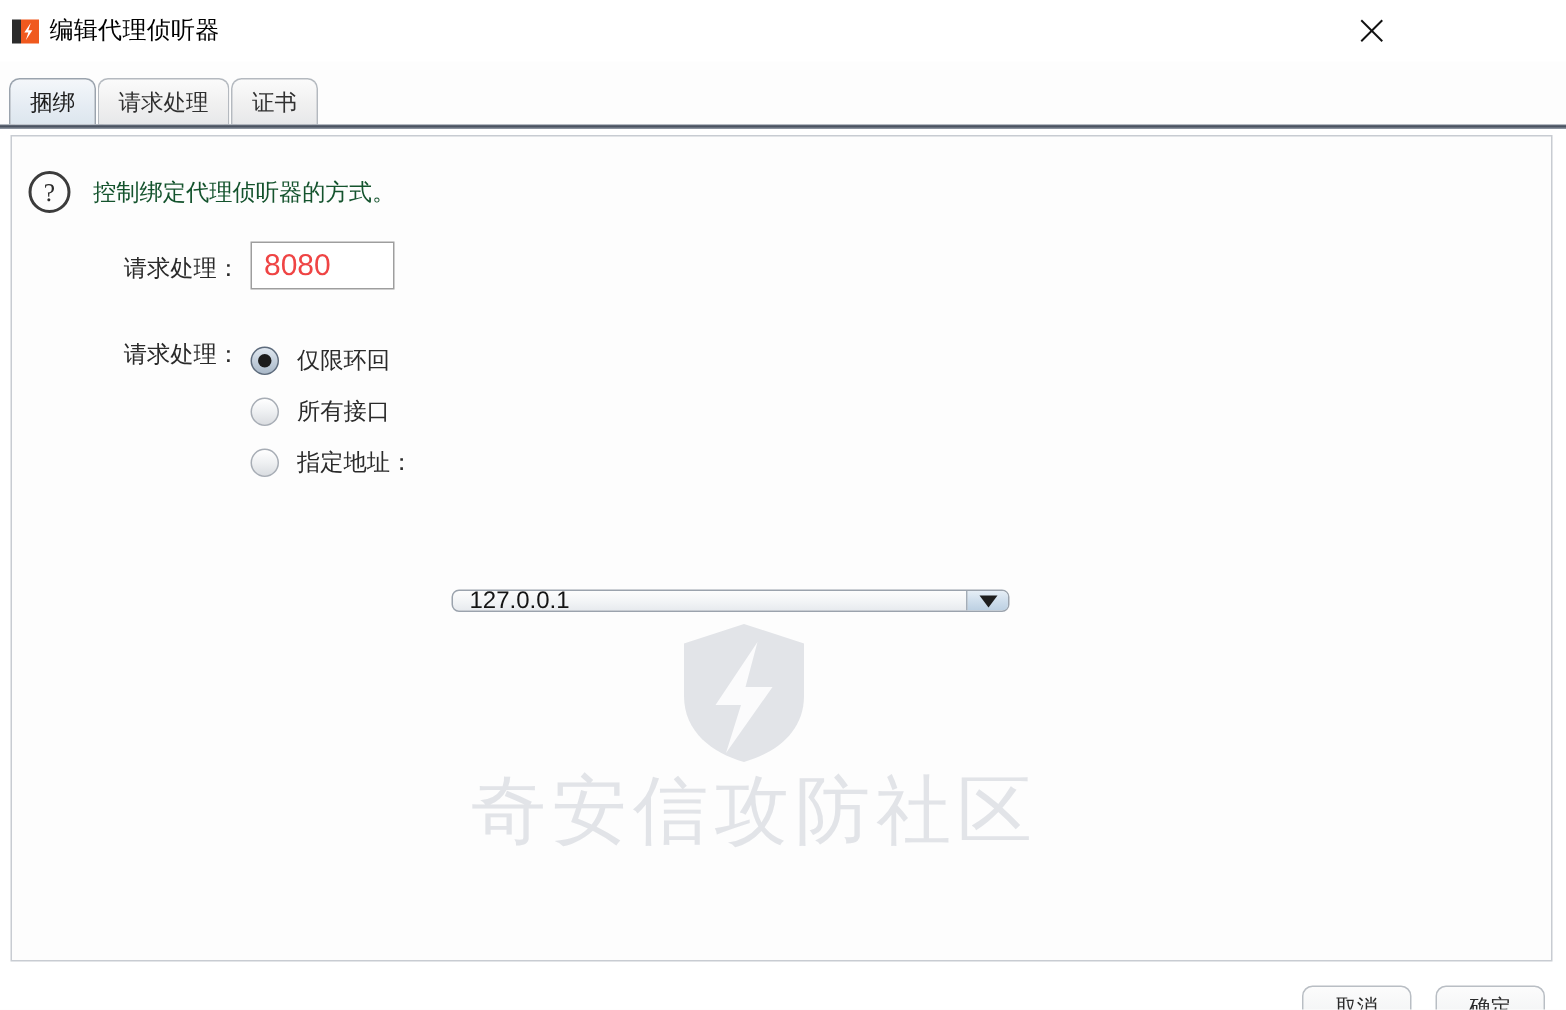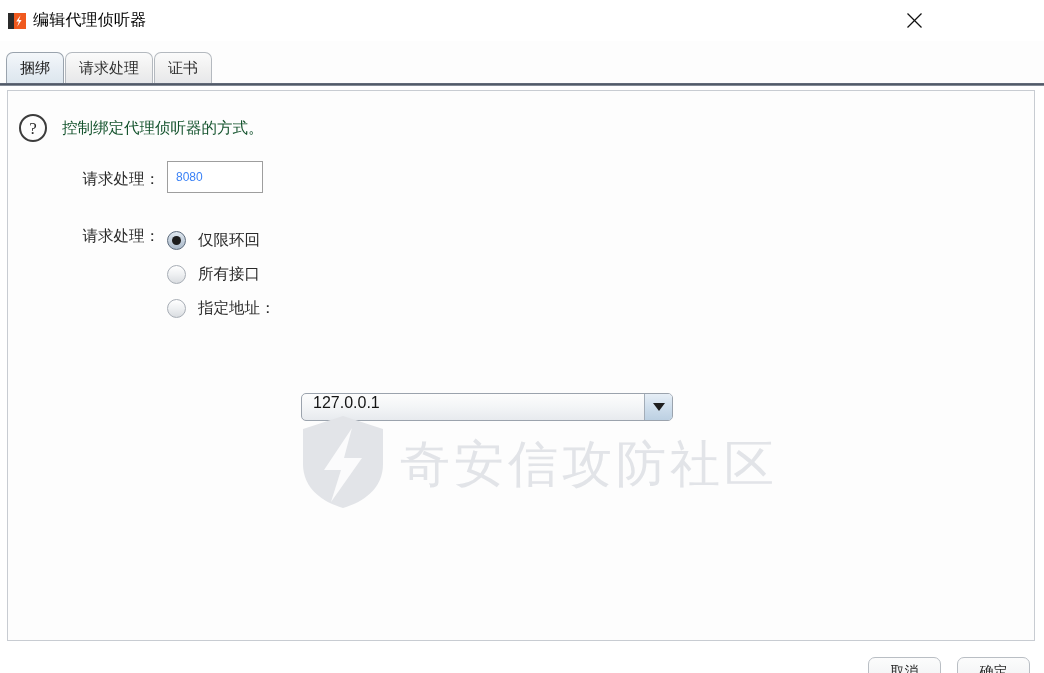--- a/index.html
+++ b/index.html
@@ -162,22 +162,22 @@
   .port-input {
     position: absolute;
     left: 159px;
     top: 70px;
     width: 96px;
     height: 32px;
     border: 1px solid #9e9e9e;
     background: #ffffff;
     box-sizing: border-box;
     font-family: "Liberation Sans", "DejaVu Sans", sans-serif;
-    font-size: 12px;
-    color: #3b82f6;
+    font-size: 20px;
+    color: #ef4444;
     padding: 0 8px;
     outline: none;
     border-radius: 0;
   }
 
   
   .radio-group {
     position: absolute;
     left: 159px;
     top: 132px;
@@ -216,27 +216,27 @@
     color: #2a2a2a;
     white-space: nowrap;
   }
 
   
   .combo {
     position: absolute;
     left: 293px;
     top: 302px;
     width: 372px;
-    height: 28px;
+    height: 15px;
     border: 1px solid #9ba3ad;
     border-radius: 5px;
     box-sizing: border-box;
     background: linear-gradient(to bottom, #fdfdfd 0%, #f2f4f6 55%, #e7eaee 100%);
     display: flex;
-    align-items: flex-start;
+    align-items: center;
     cursor: pointer;
     overflow: hidden;
   }
   .combo-value {
     flex: 1 1 auto;
     font-size: 16px;
     color: #141414;
     padding-left: 11px;
     white-space: nowrap;
     overflow: hidden;
@@ -262,20 +262,21 @@
   
   .watermark {
     position: absolute;
     left: 292px;
     top: 323px;
     display: flex;
     align-items: center;
     pointer-events: none;
     user-select: none;
     opacity: 1;
+    flex-direction: column;
   }
   .wm-text {
     font-size: 50px;
     color: #e2e4e8;
     letter-spacing: 4px;
     font-family: "Liberation Sans", "DejaVu Sans", sans-serif;
     margin-left: 14px;
     line-height: 1;
     white-space: nowrap;
   }

